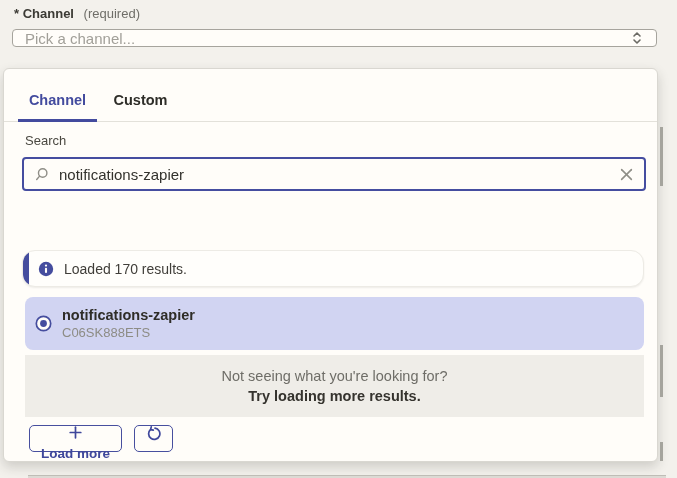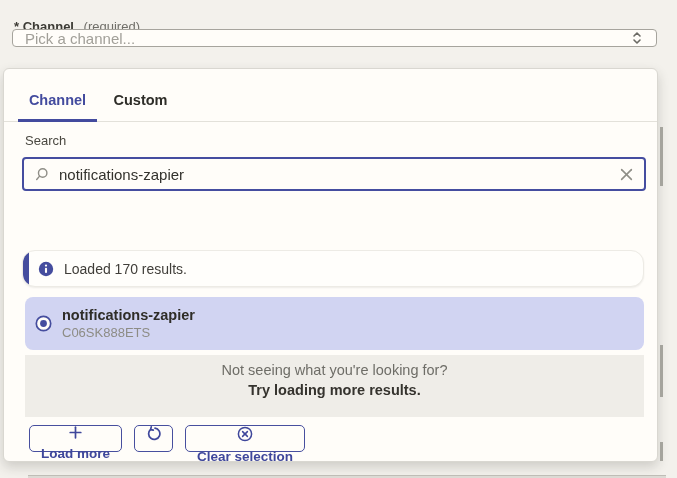--- a/index.html
+++ b/index.html
@@ -1,21 +1,21 @@
 <!DOCTYPE html>
 <html><head>
 <meta charset="utf-8">
 <style>
   * { margin:0; padding:0; box-sizing:border-box; }
   html,body { width:677px; height:478px; }
   body { font-family:"Liberation Sans", sans-serif; }
   .stage { position:relative; width:677px; height:478px; background:#f3f1ec; overflow:hidden; }
 
   
-  .field-label { position:absolute; left:14px; top:19px; font-size:13px; color:#3b3a34; }
+  .field-label { position:absolute; left:14px; top:6px; font-size:13px; color:#3b3a34; }
   .field-label .req-name { font-weight:700; }
   .field-label .req-note { color:#6f6e68; font-weight:400; margin-left:6px; }
 
   
   .select-box { position:absolute; left:12px; top:29px; width:645px; height:18px;
     background:#fffdf9; border:1px solid #a6a49d; border-radius:4px;
     display:flex; align-items:center; justify-content:space-between; padding:0 12px; cursor:pointer; }
   .select-placeholder { font-size:15px; color:#a19f98; }
   .updown-icon { color:#6b6a64; display:flex; }
 
@@ -53,21 +53,21 @@
 
   .result-row { position:absolute; left:21px; top:228px; width:619px; height:53px;
     background:#d1d4f2; border-radius:8px; display:flex; align-items:center;
     padding-left:10px; cursor:pointer; }
   .result-row .radio { display:flex; flex:0 0 auto; }
   .result-texts { margin-left:10px; }
   .result-title { font-size:14.5px; font-weight:700; color:#2f2d28; line-height:17px; }
   .result-sub { font-size:13px; color:#8d8c85; line-height:15px; margin-top:1px; }
 
   .empty-hint { position:absolute; left:21px; top:286px; width:619px; height:62px;
-    background:#efede8; text-align:center; padding-top:7px; }
+    background:#efede8; text-align:center; padding-top:13px; }
   .empty-line1 { font-size:14.5px; color:#6e6d67; }
   .empty-line2 { font-size:14.5px; font-weight:700; color:#35332e; margin-top:4px; cursor:pointer; }
 
   .footer { position:absolute; left:25px; top:356px; display:flex; gap:12px; }
   .btn { height:27px; display:inline-flex; align-items:center; gap:7px; padding:0 11px;
     background:#fffdf9; border:1.5px solid #474f9f; border-radius:5px;
     color:#3f479b; font-size:13.5px; font-weight:700; cursor:pointer;
     font-family:"Liberation Sans", sans-serif;flex-direction:column; }
   .btn svg { flex:0 0 auto; }
 
@@ -167,30 +167,20 @@
         <span>Load more</span>
       </button>
       <button class="btn">
         <span style="display:flex;">
           <svg width="15" height="15" viewBox="0 0 16 16" fill="none" stroke="currentColor" stroke-width="1.8" stroke-linecap="round" stroke-linejoin="round">
             <path d="M5.0 3.6 A6 6 0 1 0 9.6 2.3"></path>
             <path d="M5.6 0.9 L4.9 3.8 L7.8 4.4"></path>
           </svg>
         </span>
       </button>
-      <button class="btn">
-        <span style="display:flex;">
-          <svg width="16" height="16" viewBox="0 0 16 16" fill="none" stroke="currentColor" stroke-width="1.5" stroke-linecap="round">
-            <circle cx="8" cy="8" r="6.6"></circle>
-            <line x1="5.6" y1="5.6" x2="10.4" y2="10.4"></line>
-              <line x1="10.4" y1="5.6" x2="5.6" y2="10.4"></line>
-          </svg>
-        </span>
-        <span>Clear selection</span>
-      </button>
     </div>
 
   </div>
 
   <div class="edge-seg edge-a"></div>
   <div class="edge-seg edge-b"></div>
   <div class="edge-seg edge-c"></div>
   <div class="bottom-strip"></div>
 
 </div>

